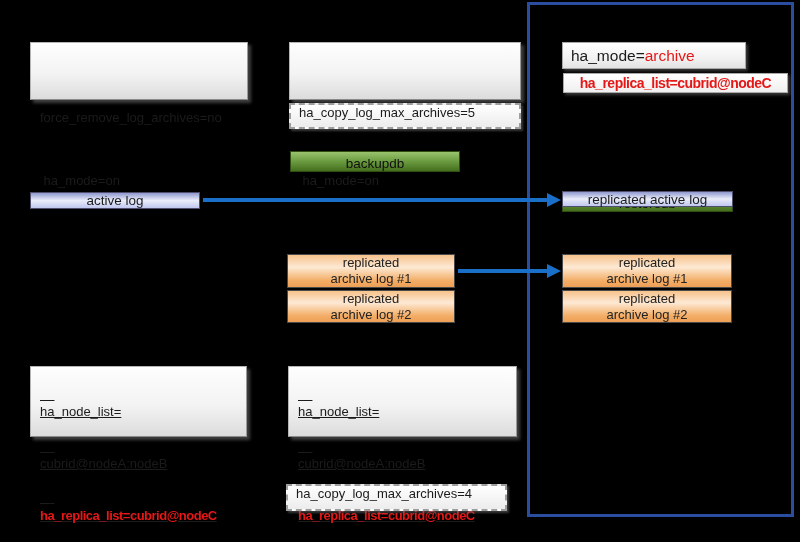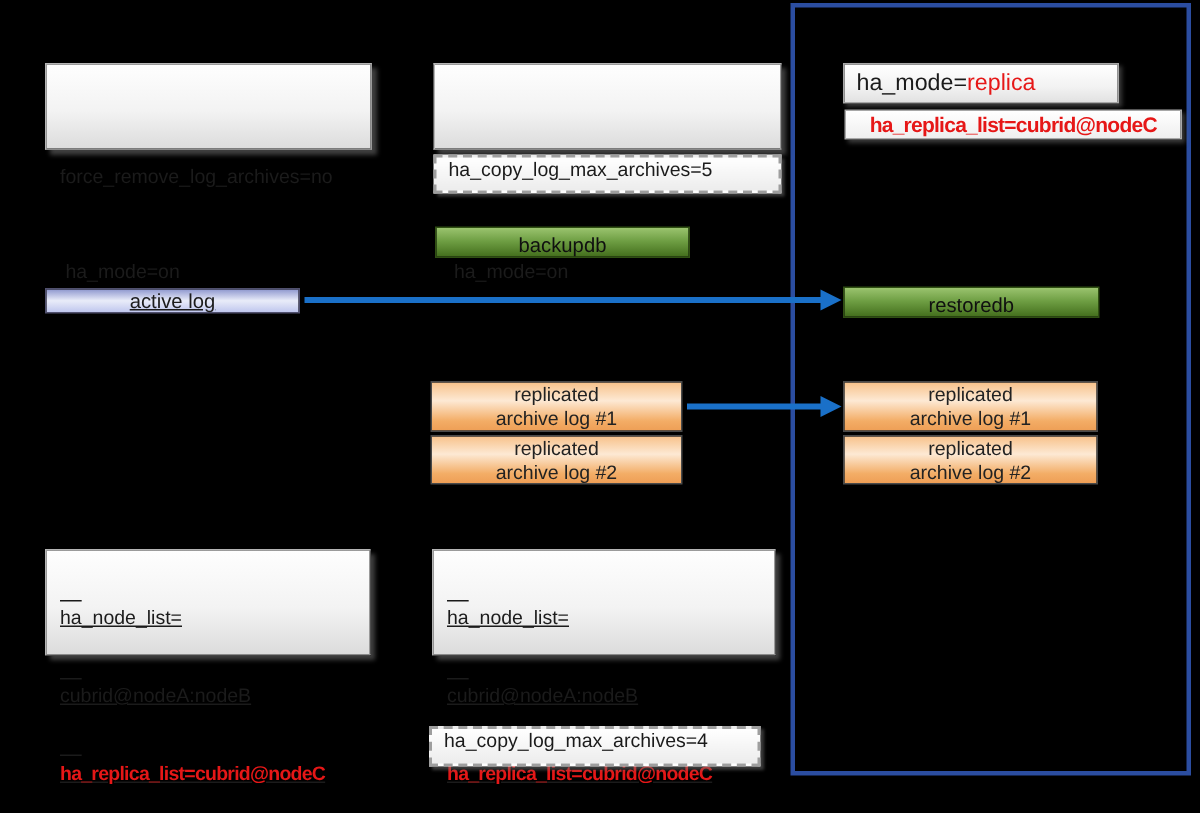--- a/index.html
+++ b/index.html
@@ -66,21 +66,21 @@
 
 <div class="canvas">
 
   <div class="frame"></div>
 
   <div class="box cfg" style="left:30px;top:42px;width:218px;height:58px;">
     <div>force_remove_log_archives=no</div>
     <div> ha_mode=on</div>
   </div>
 
-  <div class="box lav" style="left:30px;top:192px;width:170px;height:17px;text-decoration:underline;">
+  <div class="box lav" style="left:30px;top:192px;width:170px;height:17px;">
     <span>active log</span>
   </div>
 
   <div class="box cfg tight" style="left:30px;top:366px;width:217px;height:71px;">
     <div>ha_node_list=</div>
     <div>cubrid@nodeA:nodeB</div>
     <div class="red">ha_replica_list=cubrid@nodeC</div>
     
   </div>
 
@@ -111,31 +111,34 @@
     <div>cubrid@nodeA:nodeB</div>
     <div class="red">ha_replica_list=cubrid@nodeC</div>
     
   </div>
 
   <div class="box dashed" style="left:286px;top:484px;width:221px;height:27px;">
     <span>ha_copy_log_max_archives=4</span>
   </div>
 
   <div class="box hamode" style="left:562px;top:42px;width:184px;height:27px;">
-    <span>ha_mode=</span><span class="redplain">replica</span>
+    <span>ha_mode=</span><span class="redplain">archive</span>
   </div>
 
   <div class="box replist" style="left:563px;top:73px;width:225px;height:20px;">
     <span class="red">ha_replica_list=cubrid@nodeC</span>
   </div>
 
   <div class="box green" style="left:562px;top:151px;width:171px;height:21px;margin-top:40px;">
     <span>restoredb</span>
   </div>
 
+  <div class="box lav" style="left:562px;top:191px;width:171px;height:16px;">
+    <span>replicated active log</span>
+  </div>
 
   <div class="box orange" style="left:562px;top:254px;width:170px;height:34px;">
     <div>replicated</div>
     <div>archive  log #1</div>
   </div>
   <div class="box orange" style="left:562px;top:290px;width:170px;height:33px;">
     <div>replicated</div>
     <div>archive log #2</div>
   </div>
 

